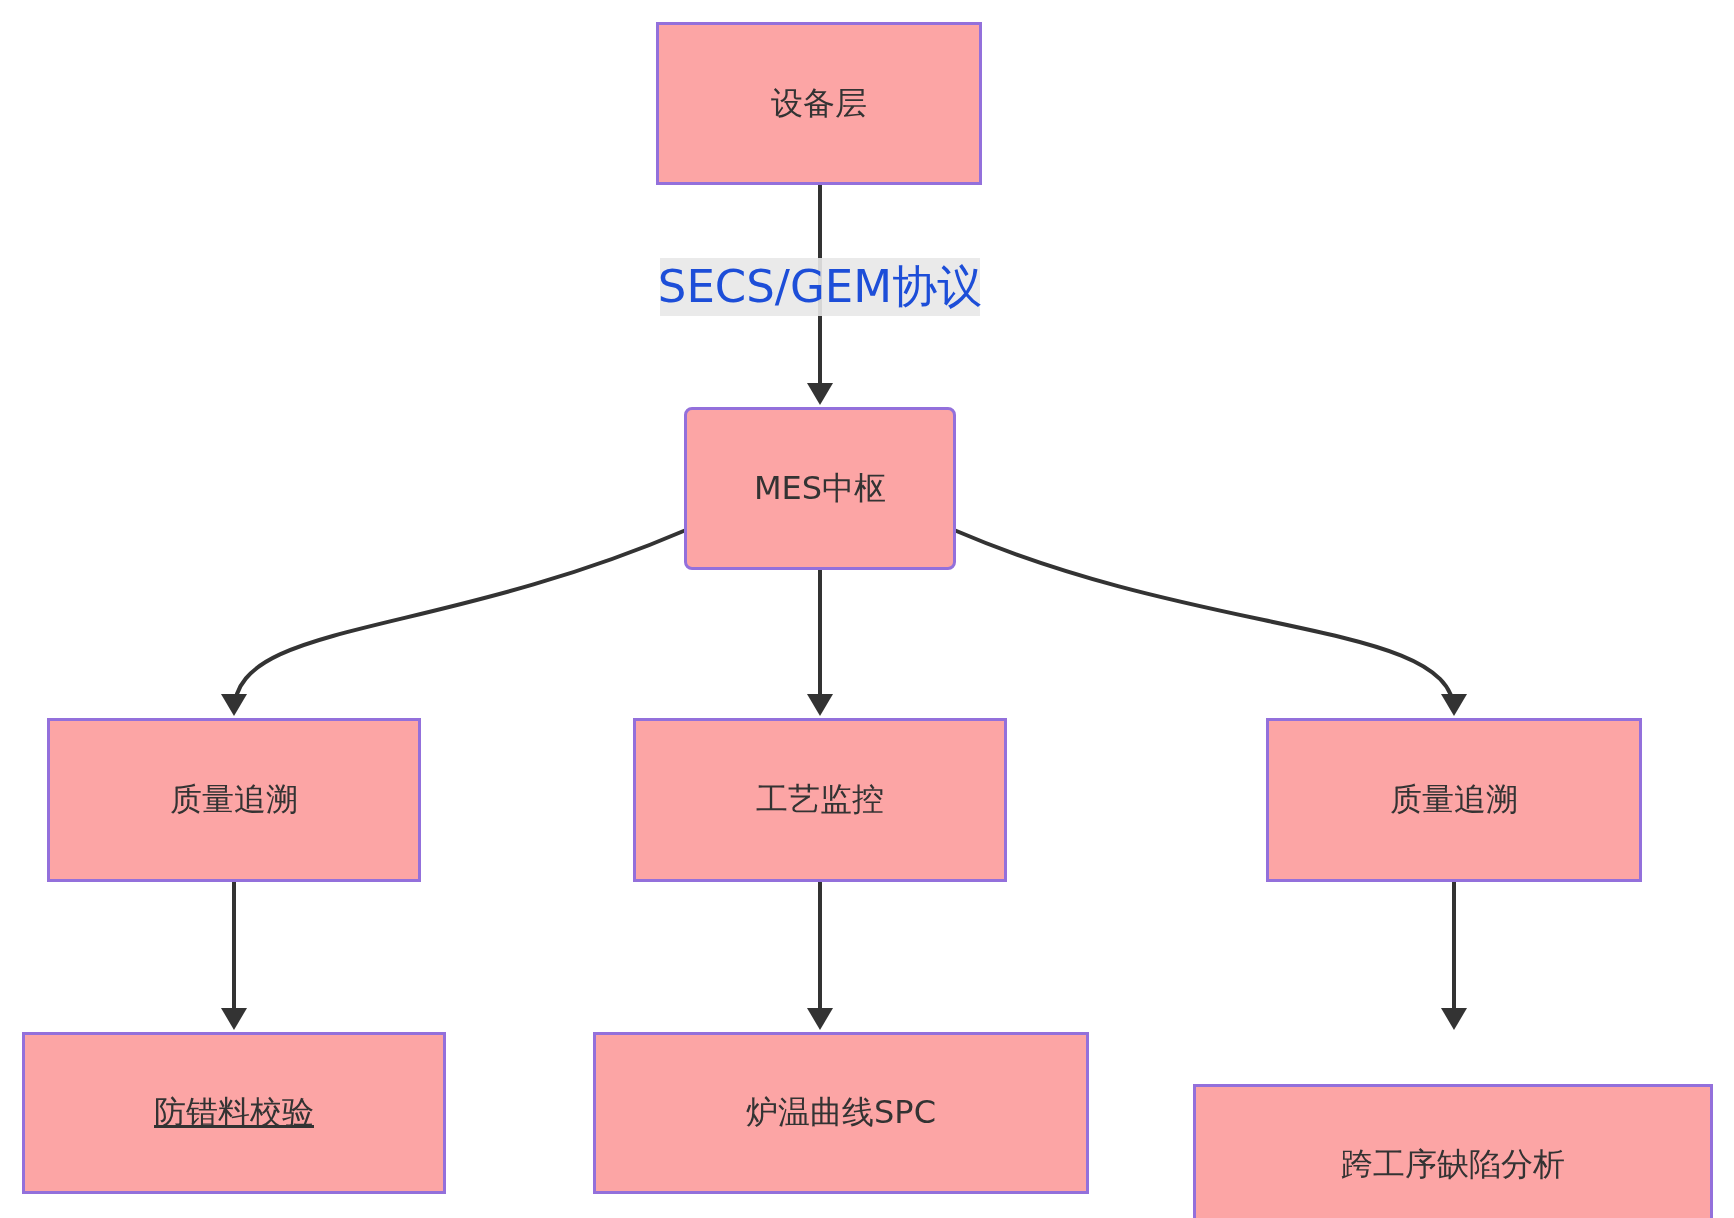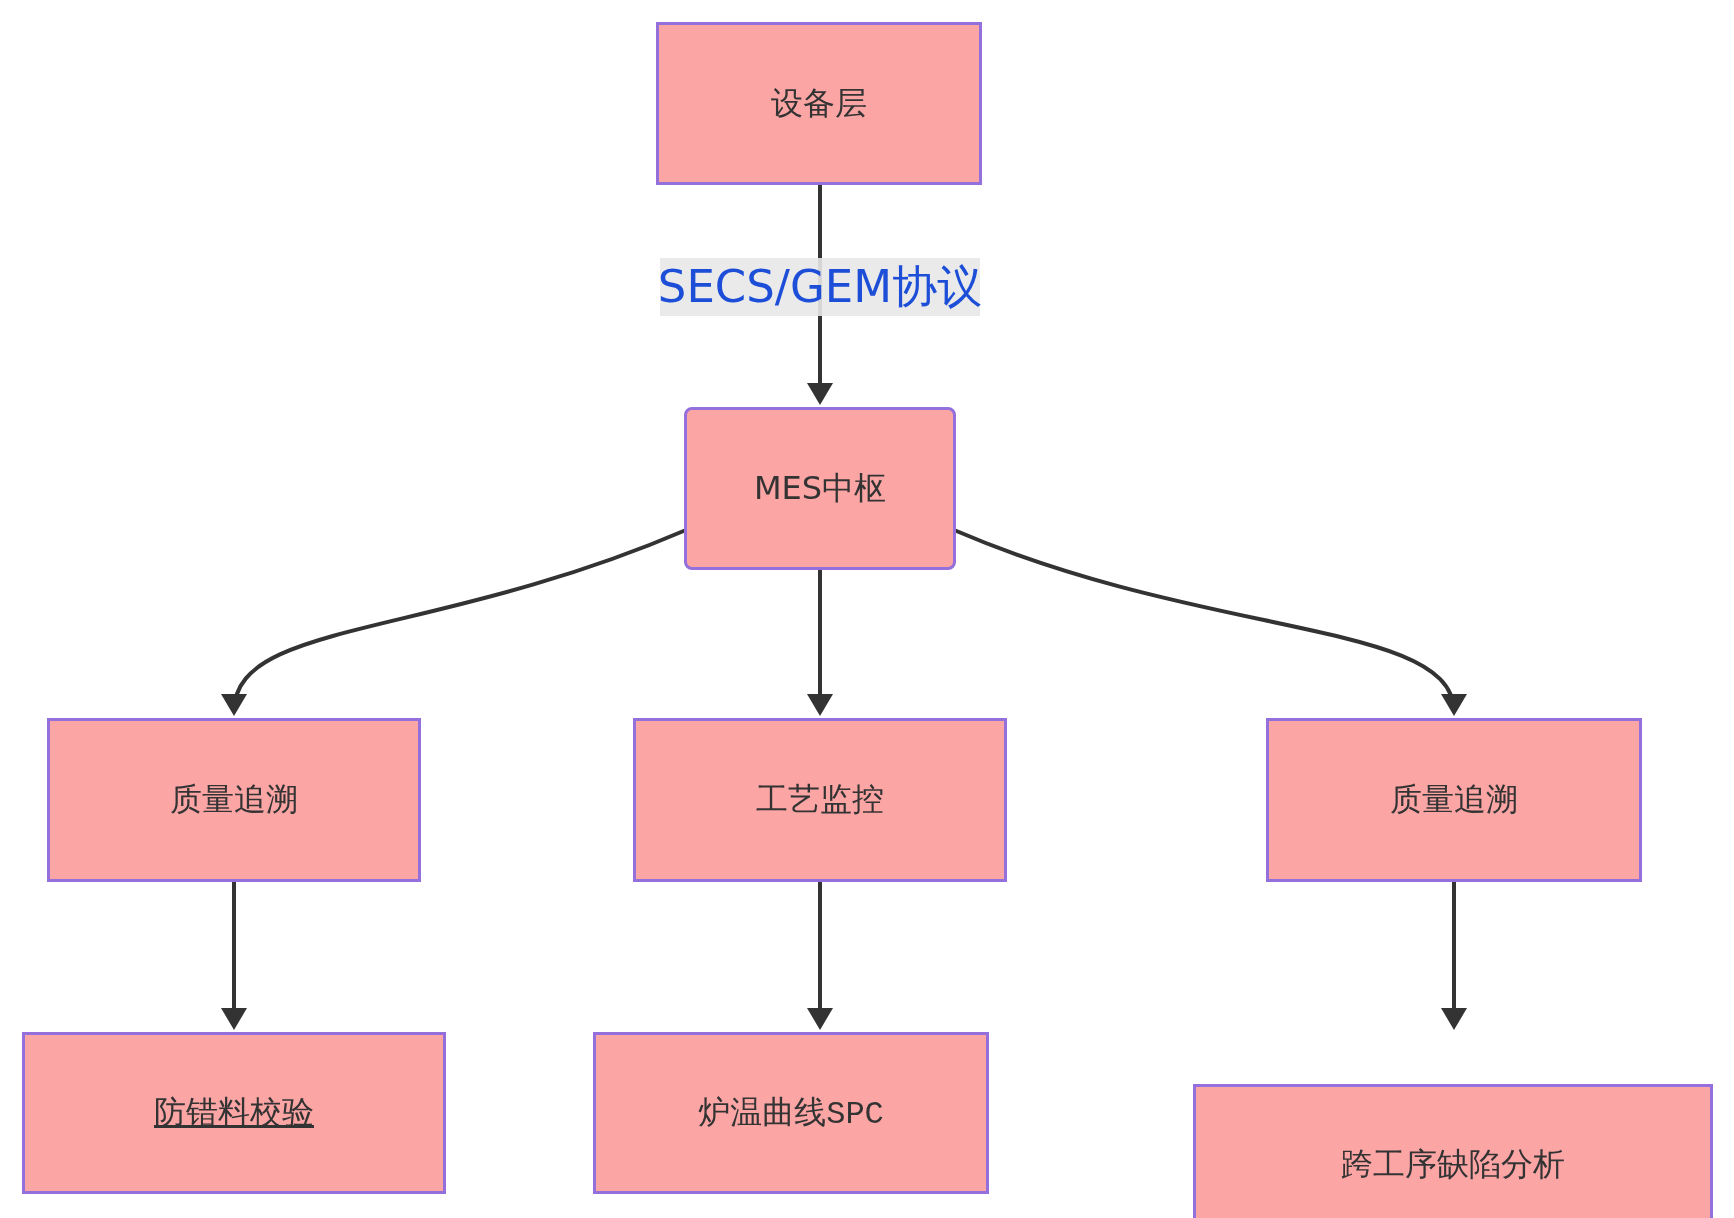--- a/index.html
+++ b/index.html
@@ -42,21 +42,21 @@
   }
   .node.rounded {
     border-radius: 8px;
   }
   .node-equipment { left: 656px; top: 22px;   width: 326px; height: 163px; }
   .node-mes       { left: 684px; top: 407px;  width: 272px; height: 163px; }
   .node-material  { left: 47px;  top: 718px;  width: 374px; height: 164px; }
   .node-process   { left: 633px; top: 718px;  width: 374px; height: 164px; }
   .node-quality   { left: 1266px;top: 718px;  width: 376px; height: 164px; }
   .node-errorproof{ left: 22px;  top: 1032px; width: 424px; height: 162px; text-decoration: underline; }
-  .node-spc       { left: 593px; top: 1032px; width: 396px; height: 162px; font-family: Liberation Mono, monospace; }
+  .node-spc       { left: 593px; top: 1032px; width: 496px; height: 162px; }
   .node-defect    { left: 1193px;top: 1084px; width: 520px; height: 162px; }
   .edge-label {
     position: absolute;
     left: 660px;
     top: 258px;
     width: 320px;
     height: 58px;
     background: rgba(232, 232, 232, 0.9);
     color: #1d4ed8;
     font-size: 45px;

